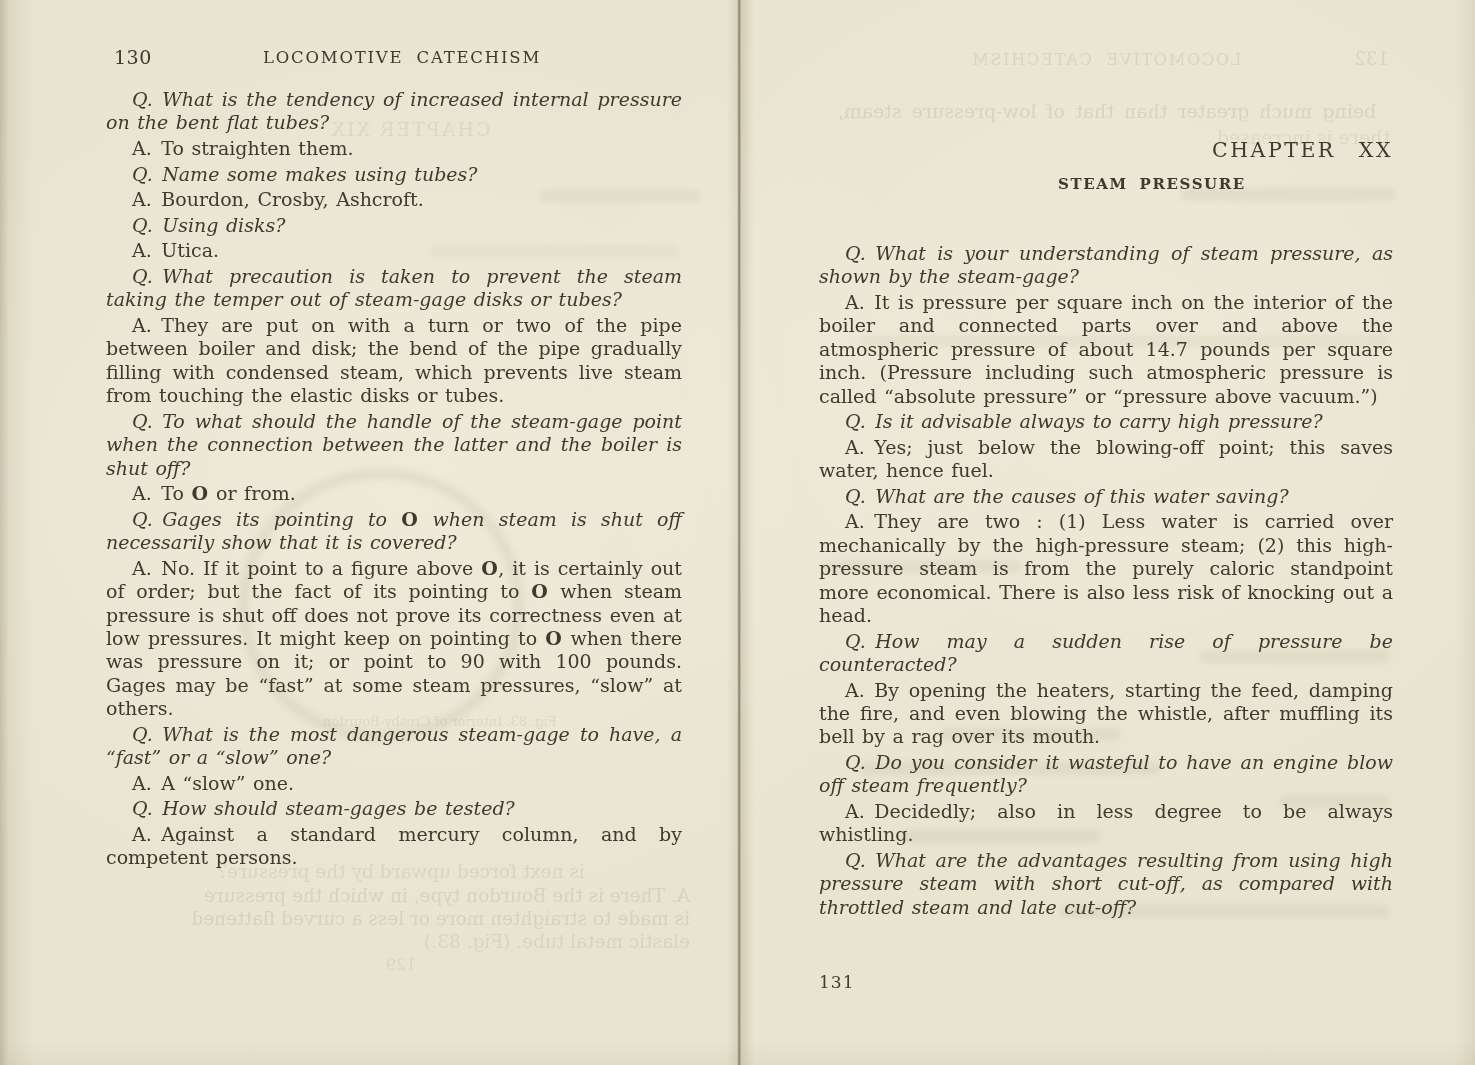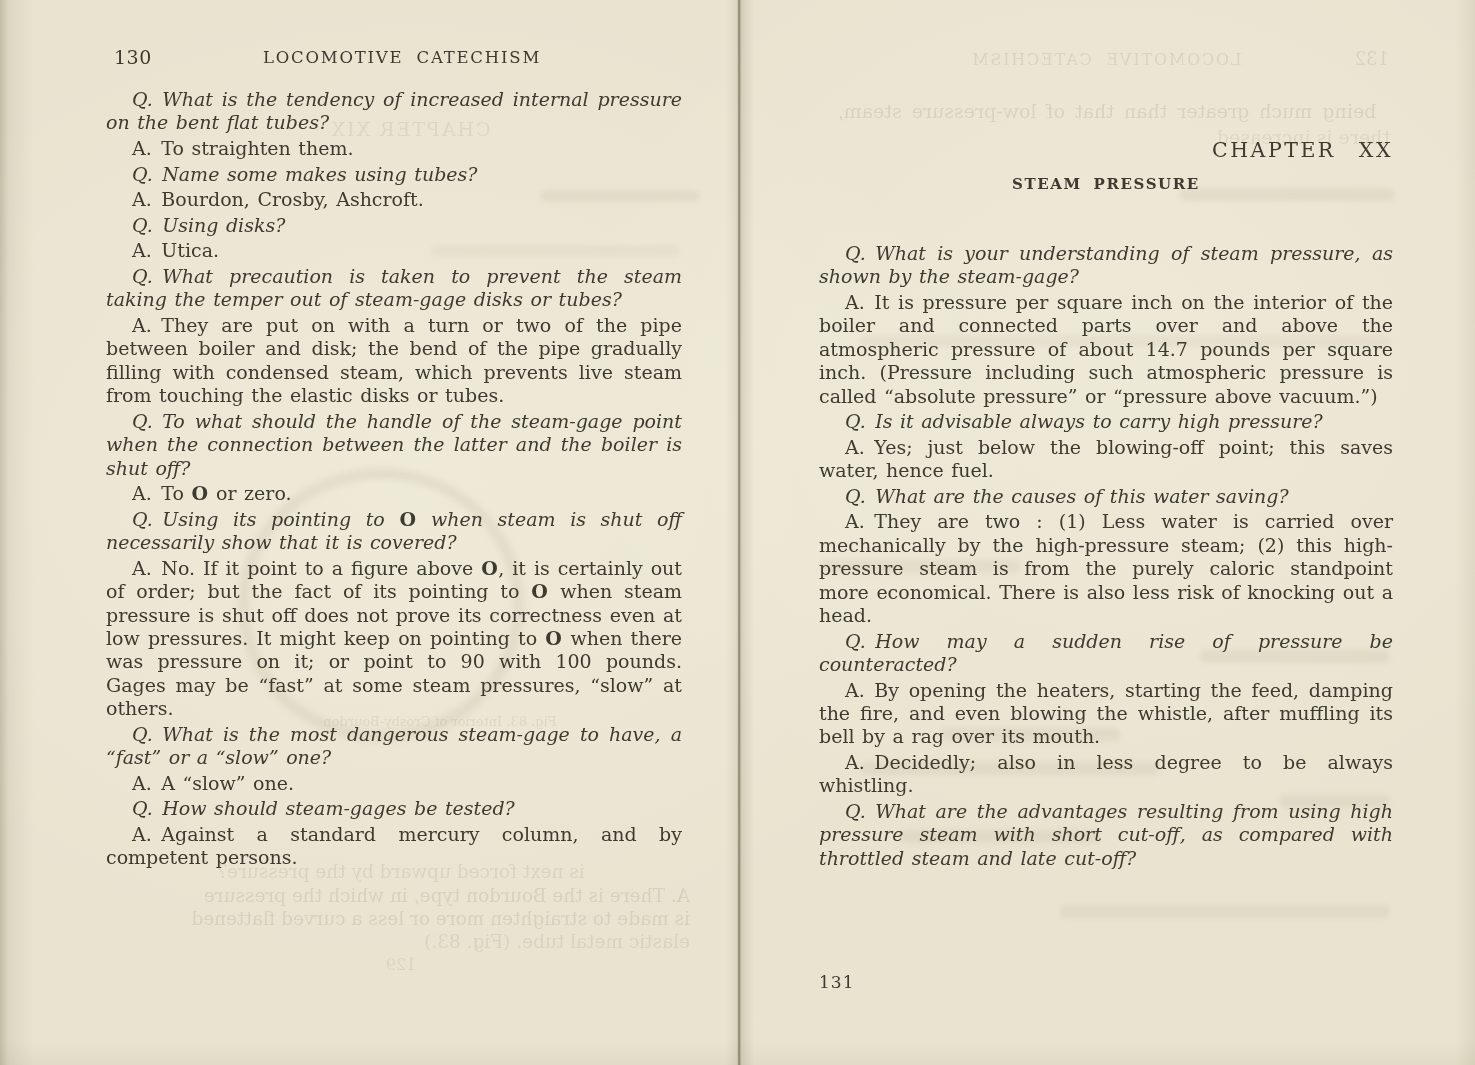--- a/index.html
+++ b/index.html
@@ -52,21 +52,21 @@
   .para + .para{margin-top:2.2px;}
   .run-i{font-style:italic;}
   .run-r{font-style:normal;}
   .run-b{font-weight:bold;font-style:normal;letter-spacing:0.5px;}
 
   .chapter-head{
     position:absolute;left:819px;top:138px;width:574px;text-align:right;
     font-size:20.5px;letter-spacing:2.5px;word-spacing:14px;
   }
   .chapter-subhead{
-    position:absolute;left:819px;top:175px;width:574px;text-align:center;
+    position:absolute;left:865px;top:175px;width:574px;text-align:center;
     font-size:15px;font-weight:bold;letter-spacing:1.6px;word-spacing:5px;
   }
   .bottom-folio{
     position:absolute;left:819px;top:972px;width:574px;text-align:left;
     font-size:17px;letter-spacing:1px;
   }
 
   
   .ghost{position:absolute;color:#7e775c;transform:scaleX(-1);filter:blur(0.6px);}
   .ghost-rt-header{top:48px;left:819px;width:574px;height:22px;opacity:0.16;}
@@ -141,22 +141,22 @@
     <div class="text-block" id="left-text">
         <p class="para"><span class="run-i">Q. What is the tendency of increased internal pressure on the bent flat tubes?</span></p>
         <p class="para"><span class="run-r">A. To straighten them.</span></p>
         <p class="para"><span class="run-i">Q. Name some makes using tubes?</span></p>
         <p class="para"><span class="run-r">A. Bourdon, Crosby, Ashcroft.</span></p>
         <p class="para"><span class="run-i">Q. Using disks?</span></p>
         <p class="para"><span class="run-r">A. Utica.</span></p>
         <p class="para"><span class="run-i">Q. What precaution is taken to prevent the steam taking the temper out of steam-gage disks or tubes?</span></p>
         <p class="para"><span class="run-r">A. They are put on with a turn or two of the pipe between boiler and disk; the bend of the pipe gradually filling with condensed steam, which prevents live steam from touching the elastic disks or tubes.</span></p>
         <p class="para"><span class="run-i">Q. To what should the handle of the steam-gage point when the connection between the latter and the boiler is shut off?</span></p>
-        <p class="para"><span class="run-r">A. To </span><span class="run-b">O</span><span class="run-r"> or zero.</span></p>
-        <p class="para"><span class="run-i">Q. Using its pointing to </span><span class="run-b">O</span><span class="run-i"> when steam is shut off necessarily show that it is covered?</span></p>
+        <p class="para"><span class="run-r">A. To </span><span class="run-b">O</span><span class="run-r"> or from.</span></p>
+        <p class="para"><span class="run-i">Q. Gages its pointing to </span><span class="run-b">O</span><span class="run-i"> when steam is shut off necessarily show that it is covered?</span></p>
         <p class="para"><span class="run-r">A. No. If it point to a figure above </span><span class="run-b">O</span><span class="run-r">, it is certainly out of order; but the fact of its pointing to </span><span class="run-b">O</span><span class="run-r"> when steam pressure is shut off does not prove its correctness even at low pressures. It might keep on pointing to </span><span class="run-b">O</span><span class="run-r"> when there was pressure on it; or point to 90 with 100 pounds. Gages may be “fast” at some steam pressures, “slow” at others.</span></p>
         <p class="para"><span class="run-i">Q. What is the most dangerous steam-gage to have, a “fast” or a “slow” one?</span></p>
         <p class="para"><span class="run-r">A. A “slow” one.</span></p>
         <p class="para"><span class="run-i">Q. How should steam-gages be tested?</span></p>
         <p class="para"><span class="run-r">A. Against a standard mercury column, and by competent persons.</span></p>
       </div>
   </div>
 
   <div class="spine"></div>
   <div class="spine-line"></div>
@@ -166,19 +166,20 @@
     <div class="chapter-subhead ink">STEAM PRESSURE</div>
     <div class="text-block" id="right-text">
         <p class="para"><span class="run-i">Q. What is your understanding of steam pressure, as shown by the steam-gage?</span></p>
         <p class="para"><span class="run-r">A. It is pressure per square inch on the interior of the boiler and connected parts over and above the atmospheric pressure of about 14.7 pounds per square inch. (Pressure including such atmospheric pressure is called “absolute pressure” or “pressure above vacuum.”)</span></p>
         <p class="para"><span class="run-i">Q. Is it advisable always to carry high pressure?</span></p>
         <p class="para"><span class="run-r">A. Yes; just below the blowing-off point; this saves water, hence fuel.</span></p>
         <p class="para"><span class="run-i">Q. What are the causes of this water saving?</span></p>
         <p class="para"><span class="run-r">A. They are two : (1) Less water is carried over mechanically by the high-pressure steam; (2) this high-pressure steam is from the purely caloric standpoint more economical. There is also less risk of knocking out a head.</span></p>
         <p class="para"><span class="run-i">Q. How may a sudden rise of pressure be counteracted?</span></p>
         <p class="para"><span class="run-r">A. By opening the heaters, starting the feed, damping the fire, and even blowing the whistle, after muffling its bell by a rag over its mouth.</span></p>
+        <p class="para"><span class="run-i">Q. Do you consider it wasteful to have an engine blow off steam frequently?</span></p>
         <p class="para"><span class="run-r">A. Decidedly; also in less degree to be always whistling.</span></p>
         <p class="para"><span class="run-i">Q. What are the advantages resulting from using high pressure steam with short cut-off, as compared with throttled steam and late cut-off?</span></p>
       </div>
     <div class="bottom-folio ink">131</div>
   </div>
 
 </div>
 
 </body></html>

